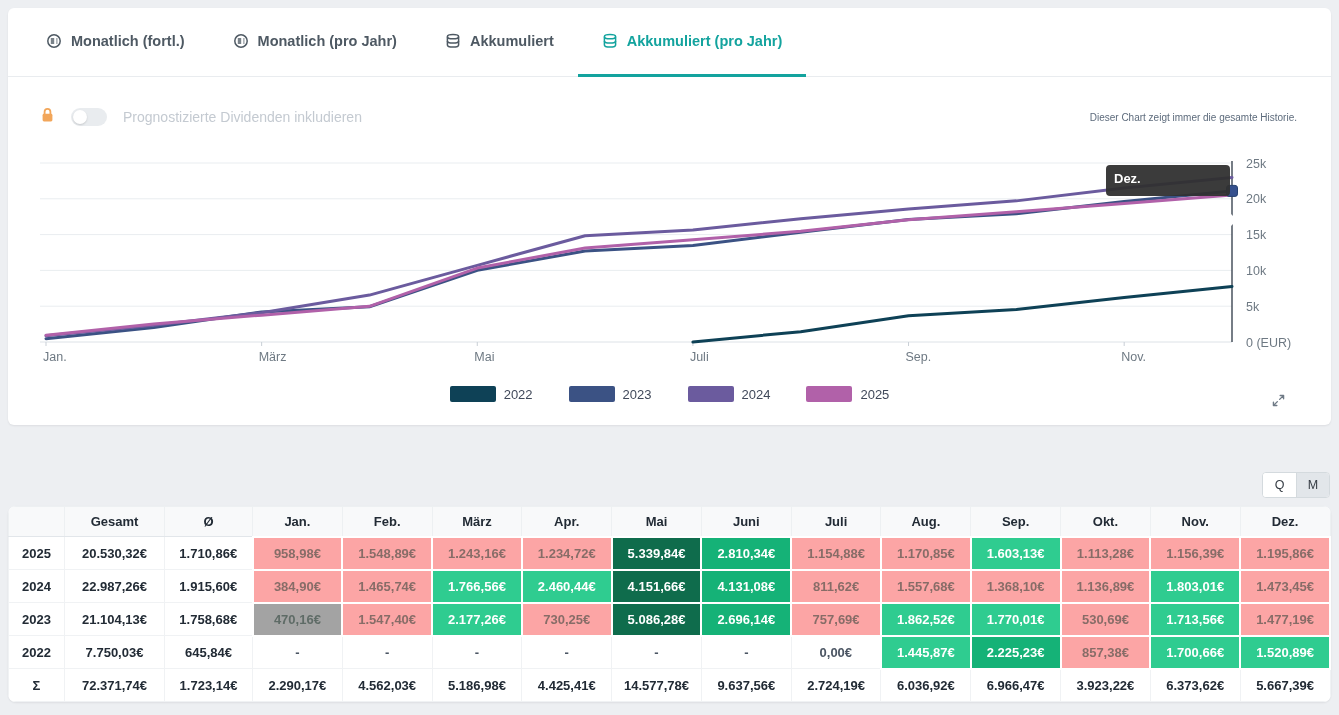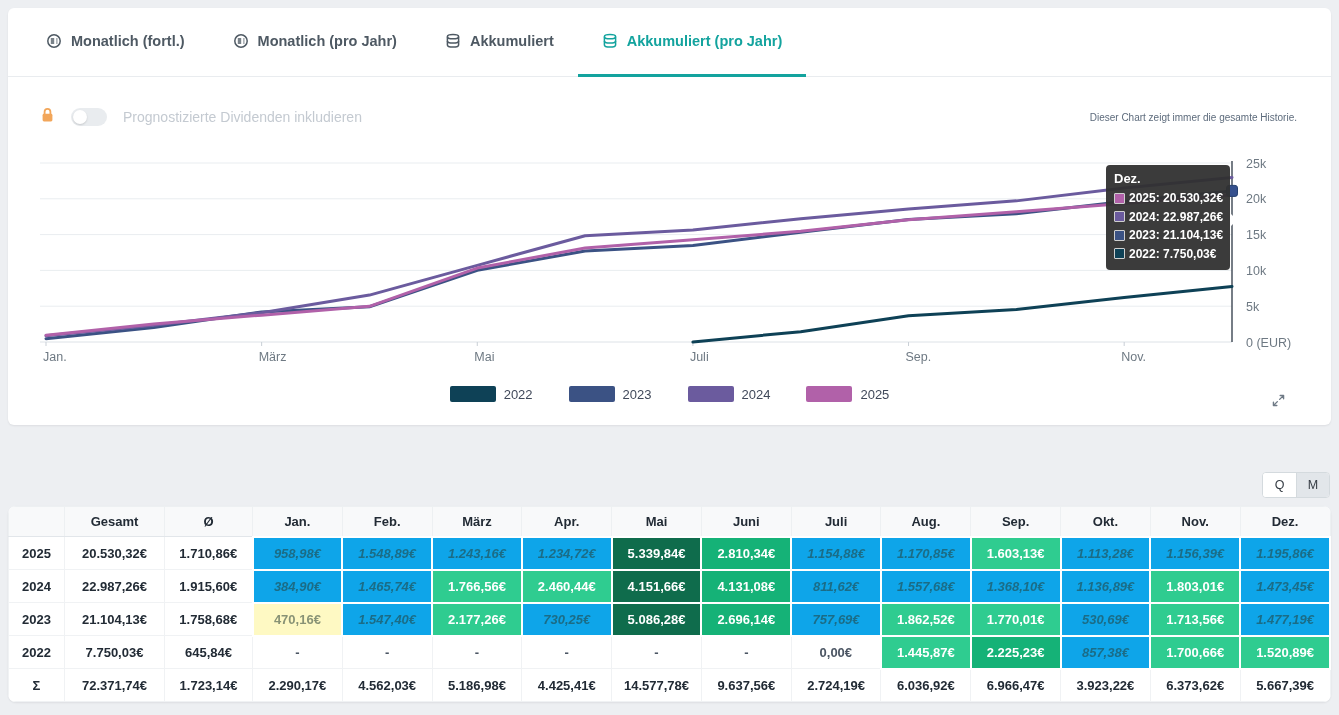--- a/index.html
+++ b/index.html
@@ -50,22 +50,22 @@
   
   .table-card { margin:8px 8px; overflow:hidden; border-radius:8px; }
   table { width:100%; border-collapse:collapse; table-layout:fixed; }
   thead th { background:#f8f9fa; height:30px; font-size:13px; font-weight:700; color:#222b35;
              border:1px solid #edf0f2; border-bottom-color:#e2e6ea; }
   td, tbody th { text-align:center; height:33px; font-size:13px; }
   tbody th, td.val { border:1px solid #f0f2f4; background:#fff; }
   tbody th { font-weight:700; }
   td.val.strong { font-weight:700; color:#222b35; }
   td.heat { border:2px solid #fff; font-weight:600; }
-  td.l1 { background:#fef9c3; color:rgba(38,62,53,.55); }
-  td.l2 { background:#0ea5e9; color:rgba(38,62,53,.55);font-style:italic; }
+  td.l1 { background:#a3a3a3; color:rgba(38,62,53,.55); }
+  td.l2 { background:#fca5a5; color:rgba(38,62,53,.55); }
   td.l3 { background:#2fcc90; color:#fff; font-weight:700; }
   td.l4 { background:#15b277; color:#fff; font-weight:700; }
   td.l5 { background:#0f6c4c; color:#fff; font-weight:700; }
   td.plain { border:1px solid #f0f2f4; background:#fff; color:#4b5563; font-weight:600; }
   tr.sum td, tr.sum th { border:1px solid #f0f2f4; border-top:1px solid #e2e6ea; font-weight:700; color:#222b35; background:#fff; }
 </style>
 </head>
 <body>
 
 <div class="page">
@@ -156,38 +156,20 @@
           <text x="1238" y="12.5" fill="#6e7983" font-size="12.5">25k</text>
           <line x1="1224" y1="6" x2="1224" y2="187" stroke="#3c4652" stroke-width="1.4"></line>
           <polyline points="684.9090909090909,187 792.7272727272727,176.6475708 900.5454545454545,160.714924 1008.3636363636364,154.5760832 1116.1818181818182,142.3993576 1224,131.5097852" fill="none" stroke="#0e4156" stroke-width="3" stroke-linejoin="round" stroke-linecap="round"></polyline>
           <polyline points="38,183.6336544 145.8181818181818,172.5542704 253.63636363636363,156.9650888 361.45454545454544,151.7364988 469.27272727272725,115.31873399999999 577.0909090909091,96.0143716 684.9090909090909,90.58931119999998 792.7272727272727,77.253668 900.5454545454545,64.58039640000001 1008.3636363636364,58.740199200000006 1116.1818181818182,46.471109600000005 1224,35.89442919999999" fill="none" stroke="#3b5284" stroke-width="3" stroke-linejoin="round" stroke-linecap="round"></polyline>
           <polyline points="38,180.8350252 145.8181818181818,170.3403268 253.63636363636363,157.6917572 361.45454545454544,140.07500679999998 469.27272727272725,110.3491212 577.0909090909091,80.7705884 684.9090909090909,74.9593892 792.7272727272727,63.80640039999999 900.5454545454545,54.01080440000001 1008.3636363636364,45.870671999999985 1116.1818181818182,32.96112039999997 1224,22.411218400000024" fill="none" stroke="#6b5b9e" stroke-width="3" stroke-linejoin="round" stroke-linecap="round"></polyline>
           <polyline points="38,180.1337032 145.8181818181818,169.0436508 253.63636363636363,160.1426252 361.45454545454544,151.30203 469.27272727272725,113.0687756 577.0909090909091,92.94674119999999 684.9090909090909,84.67780040000001 792.7272727272727,76.29451440000001 900.5454545454545,64.81610359999999 1008.3636363636364,56.84501880000002 1116.1818181818182,48.56526640000001 1224,40.0029088" fill="none" stroke="#b161a9" stroke-width="3" stroke-linejoin="round" stroke-linecap="round"></polyline>
           <rect x="1218.5" y="30.39442919999999" width="11" height="11" rx="2.5" fill="#35508d" stroke="#24406f" stroke-width="1"></rect>
         </svg>
       <div class="tooltip">
         <div class="tt-title">Dez.</div>
-        <div class="tt-rows">
-            <div class="tt-row">
-              <span class="tt-swatch" style="background: rgb(177, 97, 169);"></span>
-              <span>2025: 20.530,32€</span>
-            </div>
-            <div class="tt-row">
-              <span class="tt-swatch" style="background: rgb(107, 91, 158);"></span>
-              <span>2024: 22.987,26€</span>
-            </div>
-            <div class="tt-row">
-              <span class="tt-swatch" style="background: rgb(59, 82, 132);"></span>
-              <span>2023: 21.104,13€</span>
-            </div>
-            <div class="tt-row">
-              <span class="tt-swatch" style="background: rgb(14, 65, 86);"></span>
-              <span>2022: 7.750,03€</span>
-            </div>
-          </div>
       </div>
     </div>
 
     <div class="legend">
         <span class="lg-item">
           <span class="lg-box" style="background: rgb(14, 65, 86);"></span>
           <span class="lg-label">2022</span>
         </span>
         <span class="lg-item">
           <span class="lg-box" style="background: rgb(59, 82, 132);"></span>

